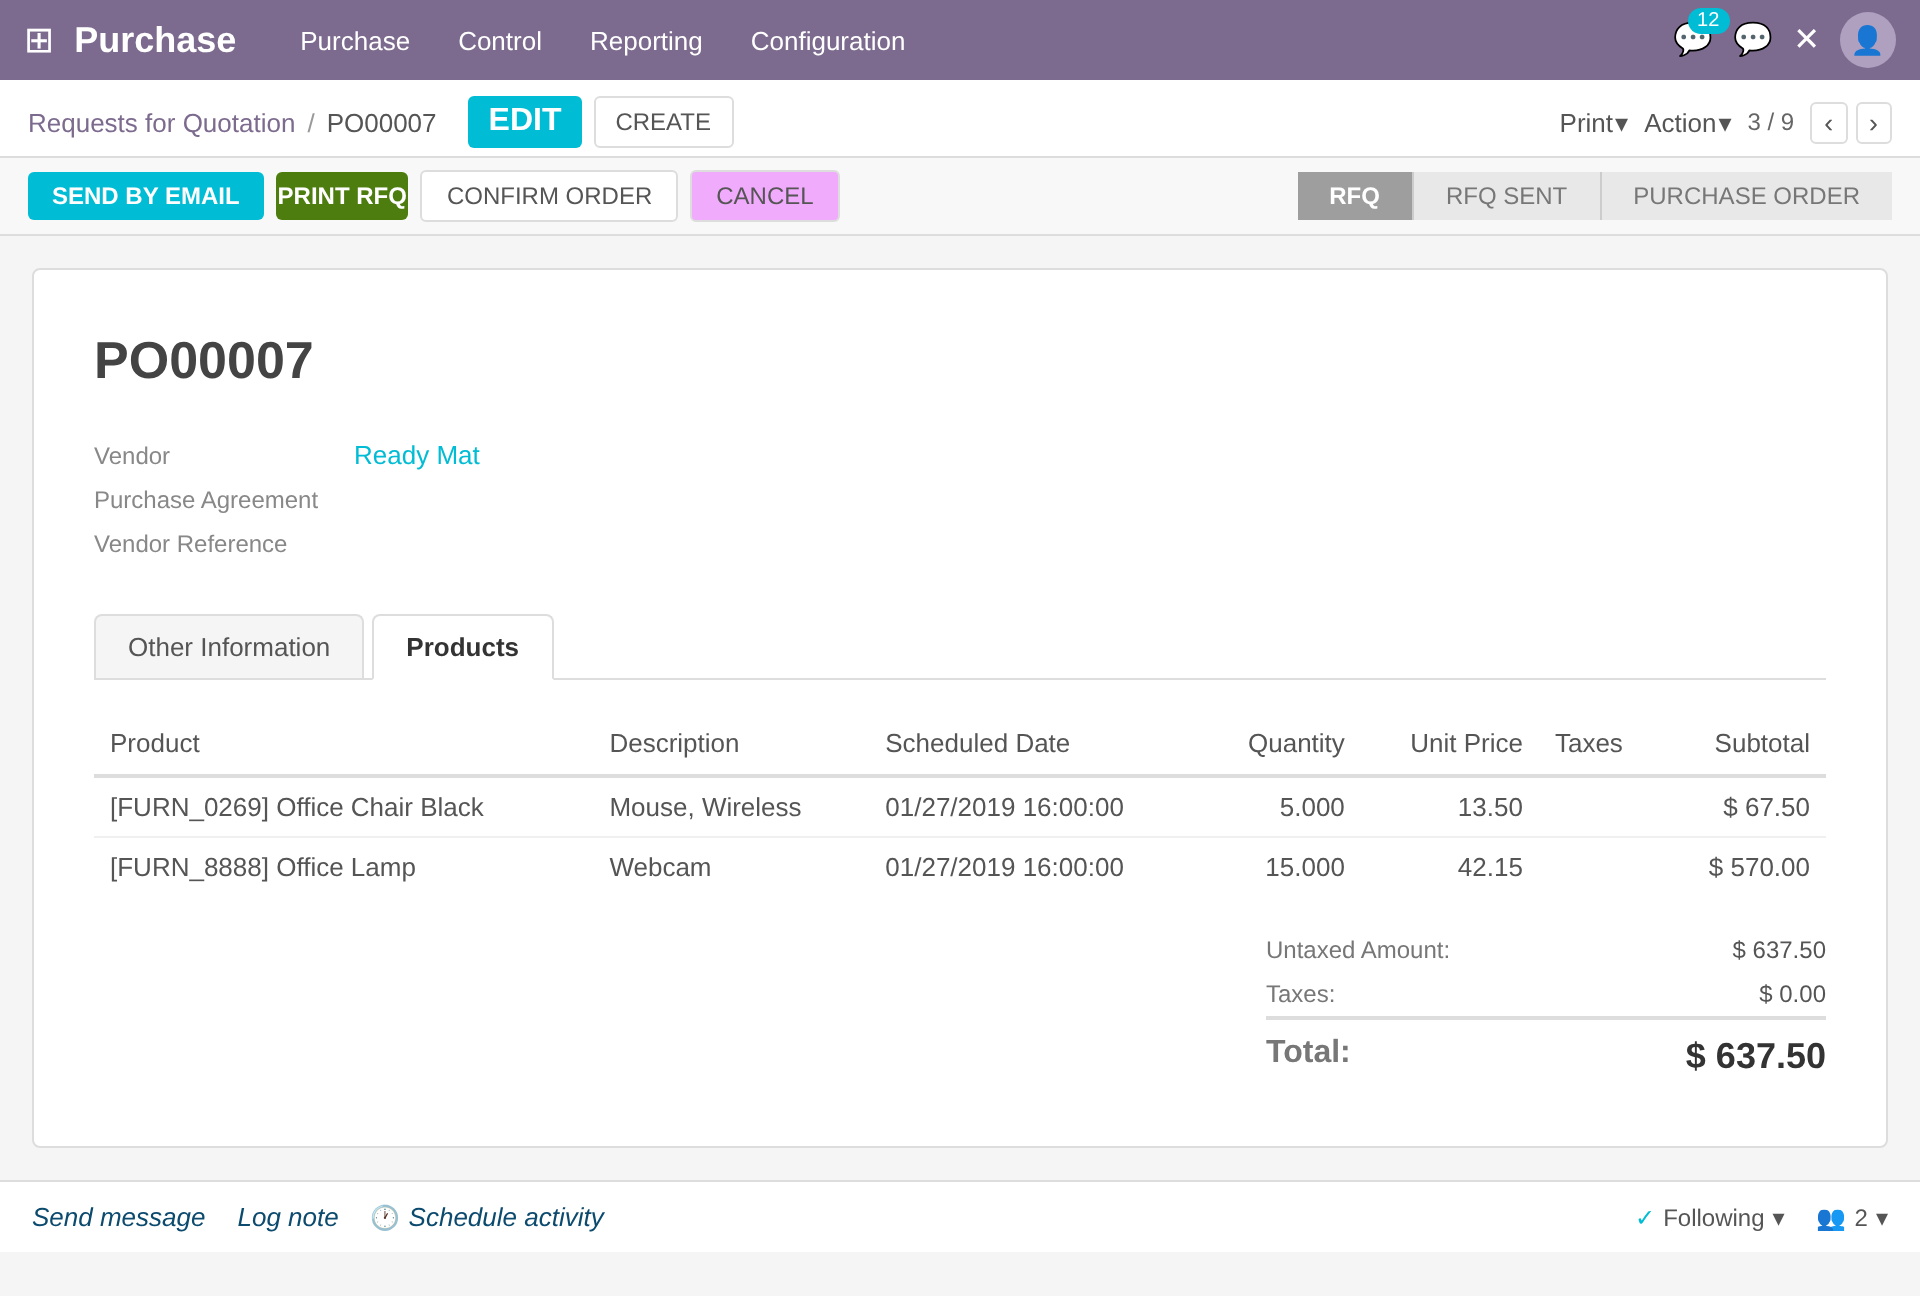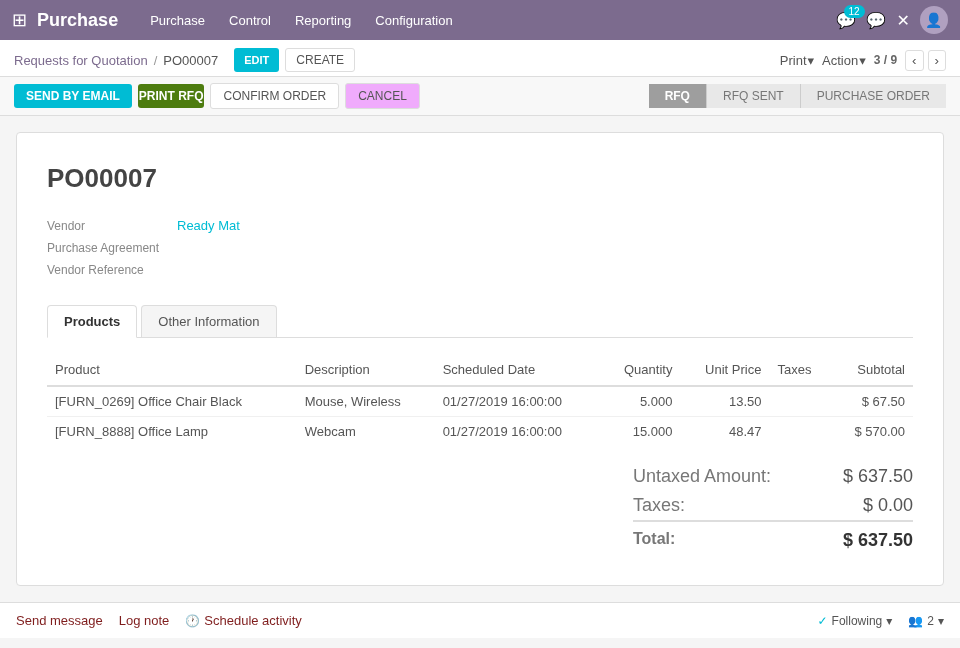--- a/index.html
+++ b/index.html
@@ -103,21 +103,21 @@
       align-items: center;
       gap: 8px;
     }
     .btn-edit {
       background: #00bcd4;
       color: white;
       border: none;
       padding: 4px 10px;
       border-radius: 3px;
       cursor: pointer;
-      font-size: 11px;
+      font-size: 16px;
       font-weight: bold;
     }
     .btn-create {
       background: white;
       color: #555;
       border: 1px solid #ddd;
       padding: 4px 10px;
       border-radius: 3px;
       cursor: pointer;
       font-size: 12px;
@@ -132,21 +132,21 @@
       align-items: center;
       gap: 1px;
     }
     .nav-arrows {
       display: flex;
       align-items: center;
       gap: 4px;
       font-size: 12px;
       color: #666;
     }
-    .nav-arrows .nav-count { margin-right: 4px; font-weight: bold; }
+    .nav-arrows .nav-count { margin-right: 4px; }
     .arrow-btn {
       background: none;
       border: 1px solid #ddd;
       border-radius: 3px;
       padding: 2px 6px;
       cursor: pointer;
       color: #555;
     }
 
     
@@ -312,21 +312,21 @@
       display: flex;
       justify-content: flex-end;
     }
     .totals-table {
       min-width: 280px;
     }
     .totals-row {
       display: flex;
       justify-content: space-between;
       padding: 4px 0;
-      font-size: 18px;
+      font-size: 12px;
       color: #555;
     }
     .totals-row .tot-label { color: #777; }
     .totals-row.total-final {
       border-top: 2px solid #ddd;
       padding-top: 8px;
       font-size: 16px;
       font-weight: bold;
       color: #333;
     }
@@ -340,23 +340,24 @@
       background: white;
       border-top: 1px solid #ddd;
       padding: 10px 16px;
       display: flex;
       align-items: center;
       gap: 16px;
     }
     .footer-btn {
       background: none;
       border: none;
-      color: #7f1d1d;
-      cursor: pointer;
-      font-size: 13px;
+      color: #0c4a6e;
+      cursor: pointer;
+      font-size: 13px;
+      font-style: italic;
     }
     .footer-right {
       margin-left: auto;
       display: flex;
       align-items: center;
       gap: 16px;
     }
     .follow-btn {
       display: flex;
       align-items: center;
@@ -454,22 +455,22 @@
         <div class="field-row">
           <span class="field-label">Purchase Agreement</span>
         </div>
         <div class="field-row">
           <span class="field-label">Vendor Reference</span>
         </div>
       </div>
     </div>
 
     <div class="tabs">
+      <div class="tab">Other Information</div>
       <div class="tab active">Products</div>
-      <div class="tab">Other Information</div>
     </div>
 
     <table class="products-table">
       <thead>
         <tr>
           <th>Product</th>
           <th>Description</th>
           <th>Scheduled Date</th>
           <th class="right">Quantity</th>
           <th class="right">Unit Price</th>
@@ -485,21 +486,21 @@
           <td class="right">5.000</td>
           <td class="right">13.50</td>
           <td></td>
           <td class="right">$ 67.50</td>
         </tr>
         <tr>
           <td>[FURN_8888] Office Lamp</td>
           <td>Webcam</td>
           <td>01/27/2019 16:00:00</td>
           <td class="right">15.000</td>
-          <td class="right">48.47</td>
+          <td class="right">42.15</td>
           <td></td>
           <td class="right">$ 570.00</td>
         </tr>
       </tbody>
     </table>
 
     <div class="totals-section">
       <div class="totals-table">
         <div class="totals-row">
           <span class="tot-label">Untaxed Amount:</span>

